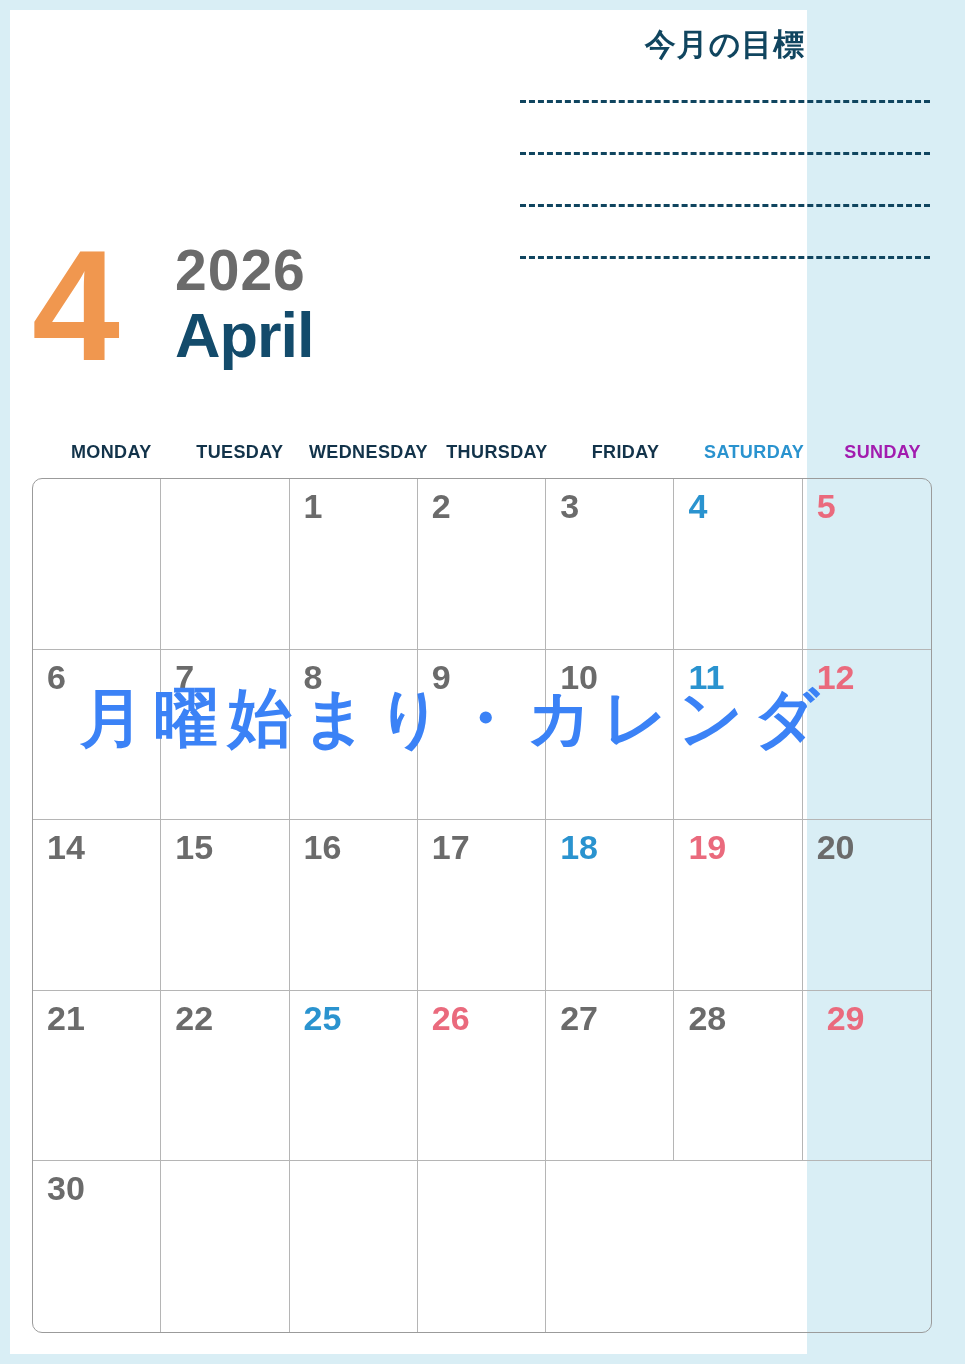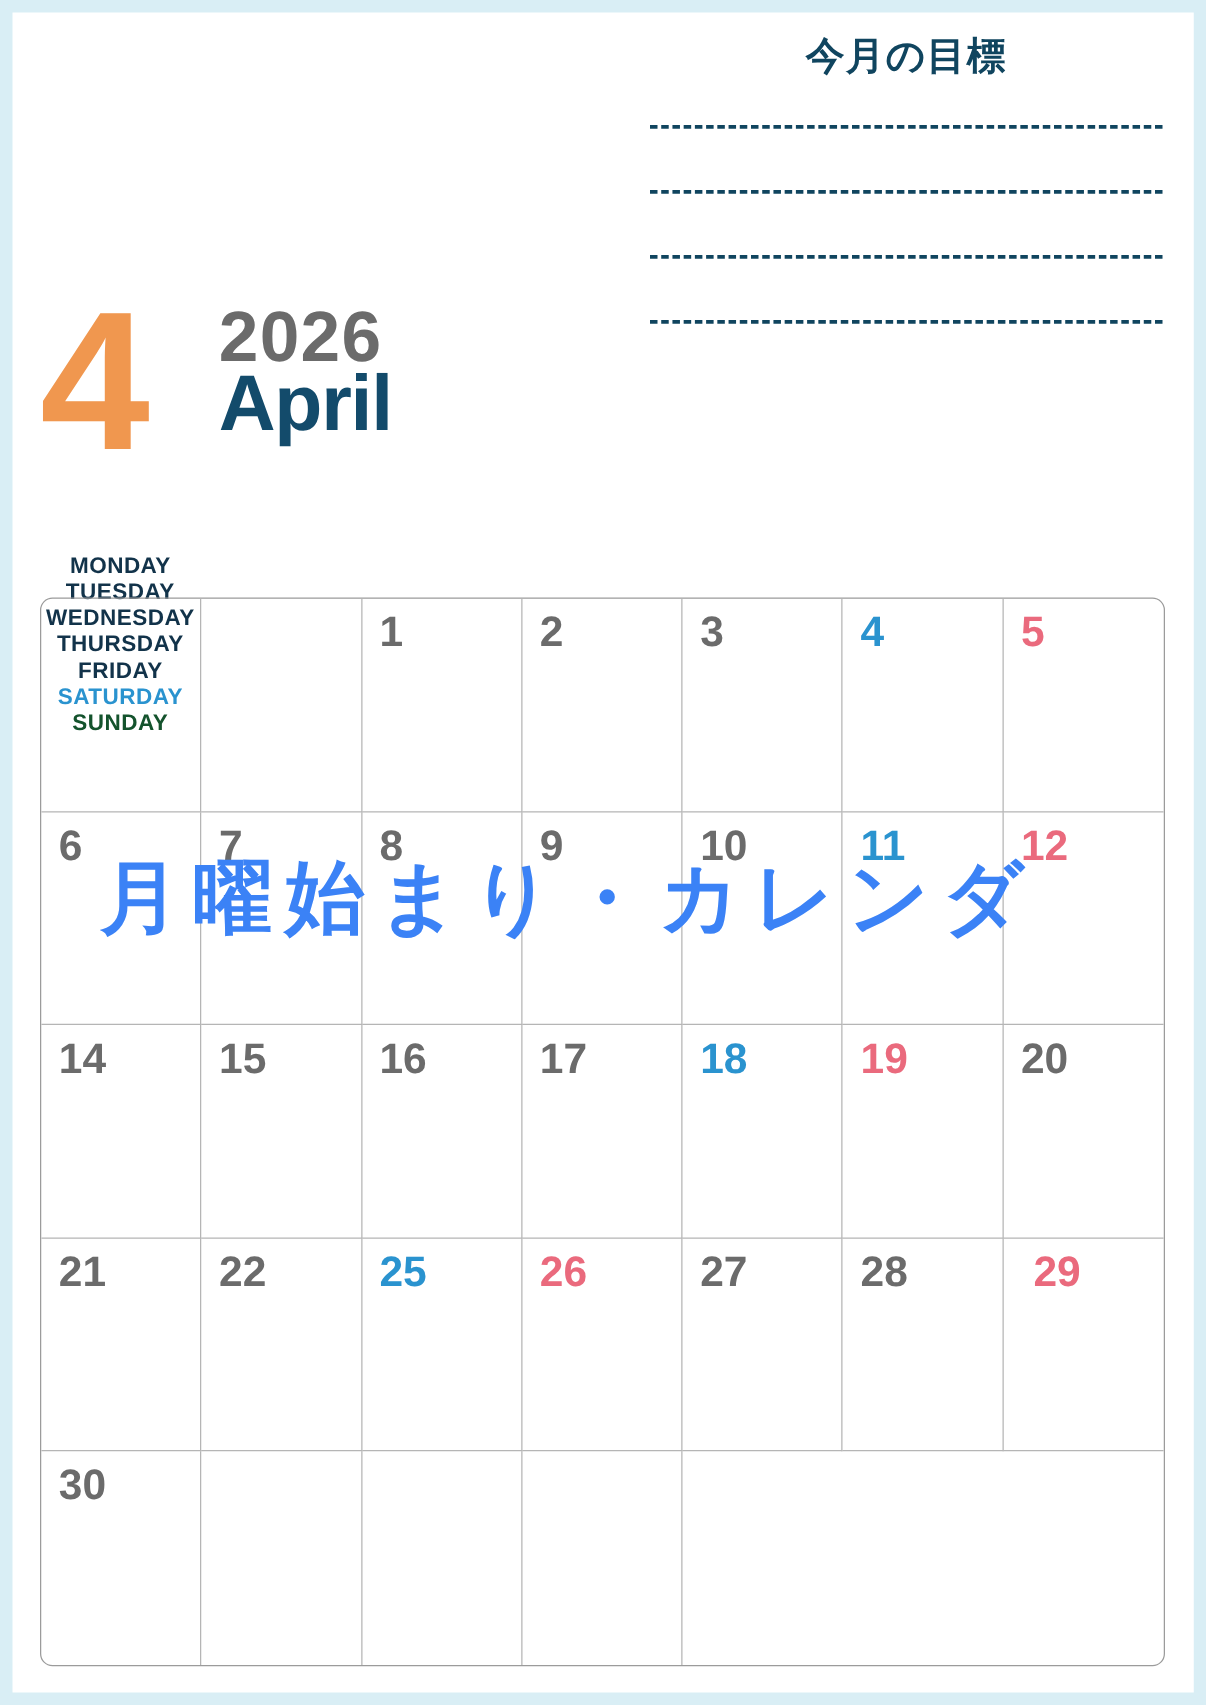--- a/index.html
+++ b/index.html
@@ -10,21 +10,21 @@
     width: 965px;
     height: 1364px;
     background: #d9eef5;
     font-family: "Liberation Sans", sans-serif;
     overflow: hidden;
   }
   .page {
     position: absolute;
     left: 10px;
     top: 10px;
-    width: 945px;
+    width: 797px;
     height: 1344px;
     background: #ffffff;
     box-sizing: border-box;
   }
 
   
   .goal-block {
     position: absolute;
     left: 510px;
     top: 14px;
@@ -68,47 +68,46 @@
     top: 10px;
     font-size: 57px;
     line-height: 57px;
     font-weight: bold;
     color: #6b6b6b;
     letter-spacing: 1px;
   }
   .month-name {
     position: absolute;
     left: 143px;
-    top: 60px;
+    top: 72px;
     font-size: 63px;
     line-height: 63px;
     font-weight: bold;
     color: #134b6b;
     letter-spacing: -1px;
   }
 
   
   .weekdays {
     position: absolute;
-    left: 22px;
+    left: 37px;
     top: 432px;
     width: 900px;
     display: flex;
-    flex-direction: column;
   }
   .weekday {
     width: 128.57px;
     text-align: center;
     font-size: 18px;
     font-weight: bold;
     color: #12334a;
     letter-spacing: 0.4px;
   }
   .weekday.sat { color: #2a93cf; }
-  .weekday.sun { color: #14532d; }
+  .weekday.sun { color: #a21caf; }
 
   
   .grid {
     position: absolute;
     left: 22px;
     top: 468px;
     width: 900px;
     height: 855px;
     border: 1.5px solid #9b9b9b;
     border-radius: 10px;

